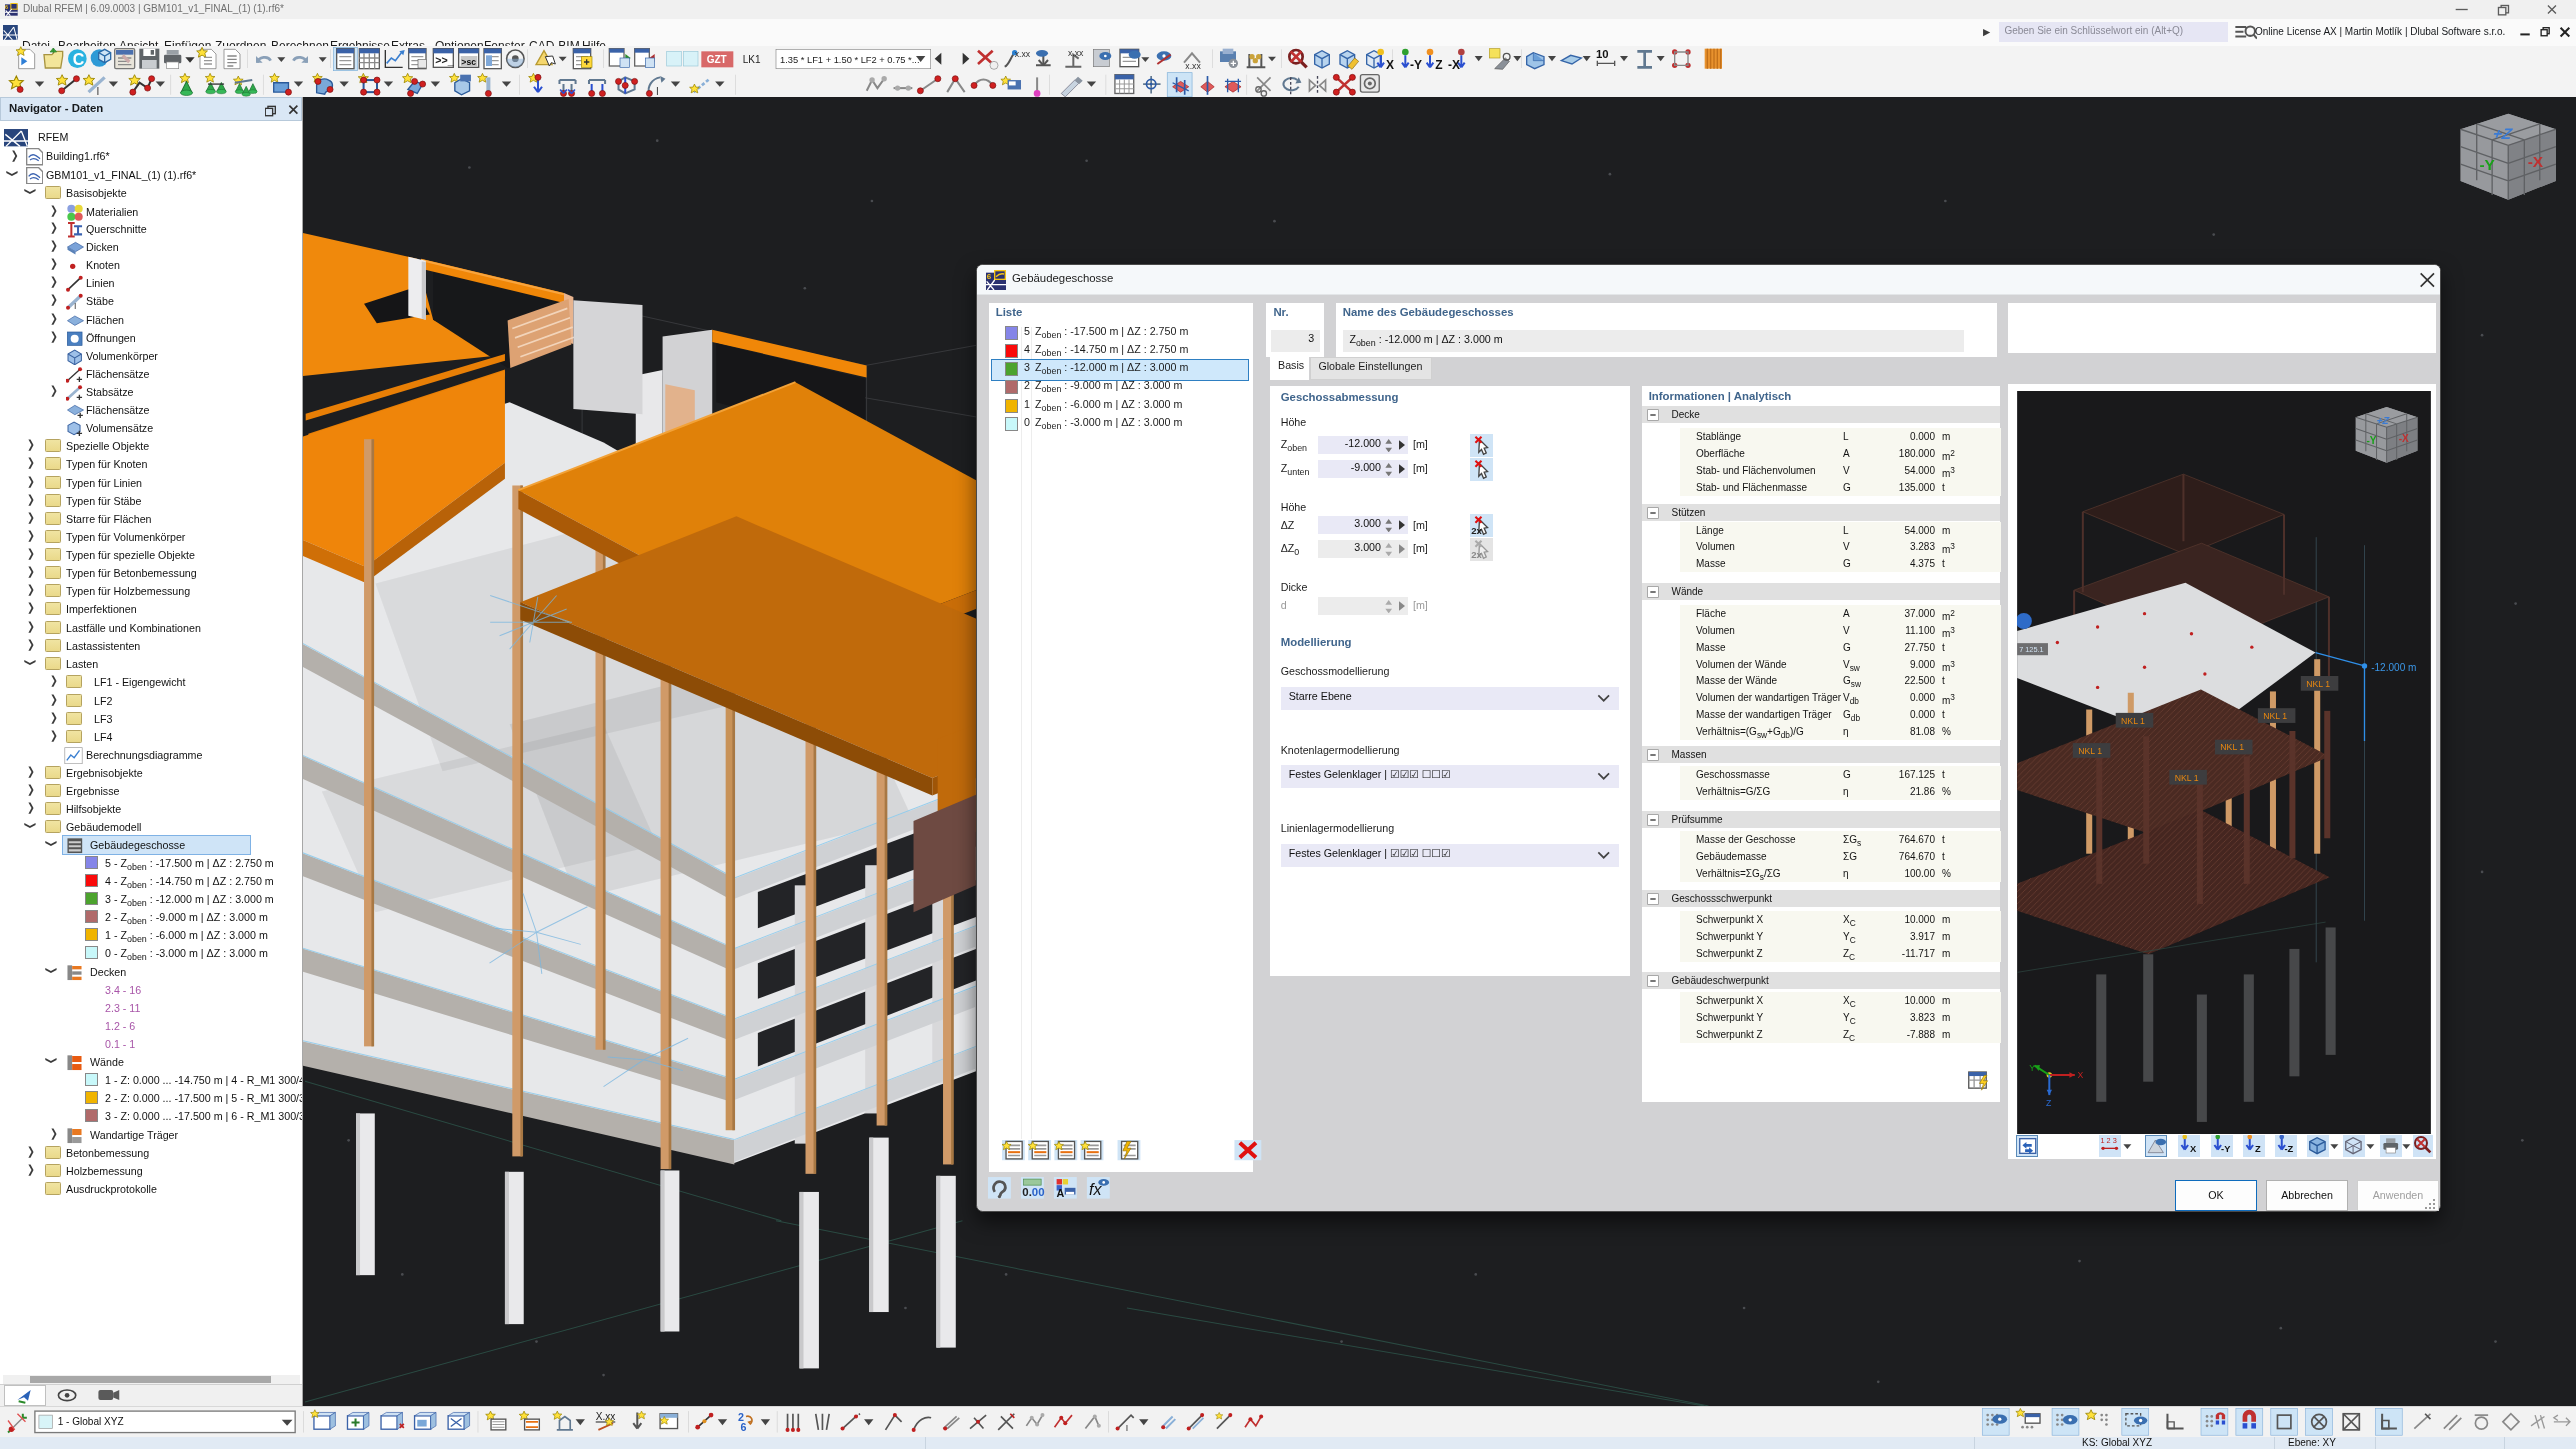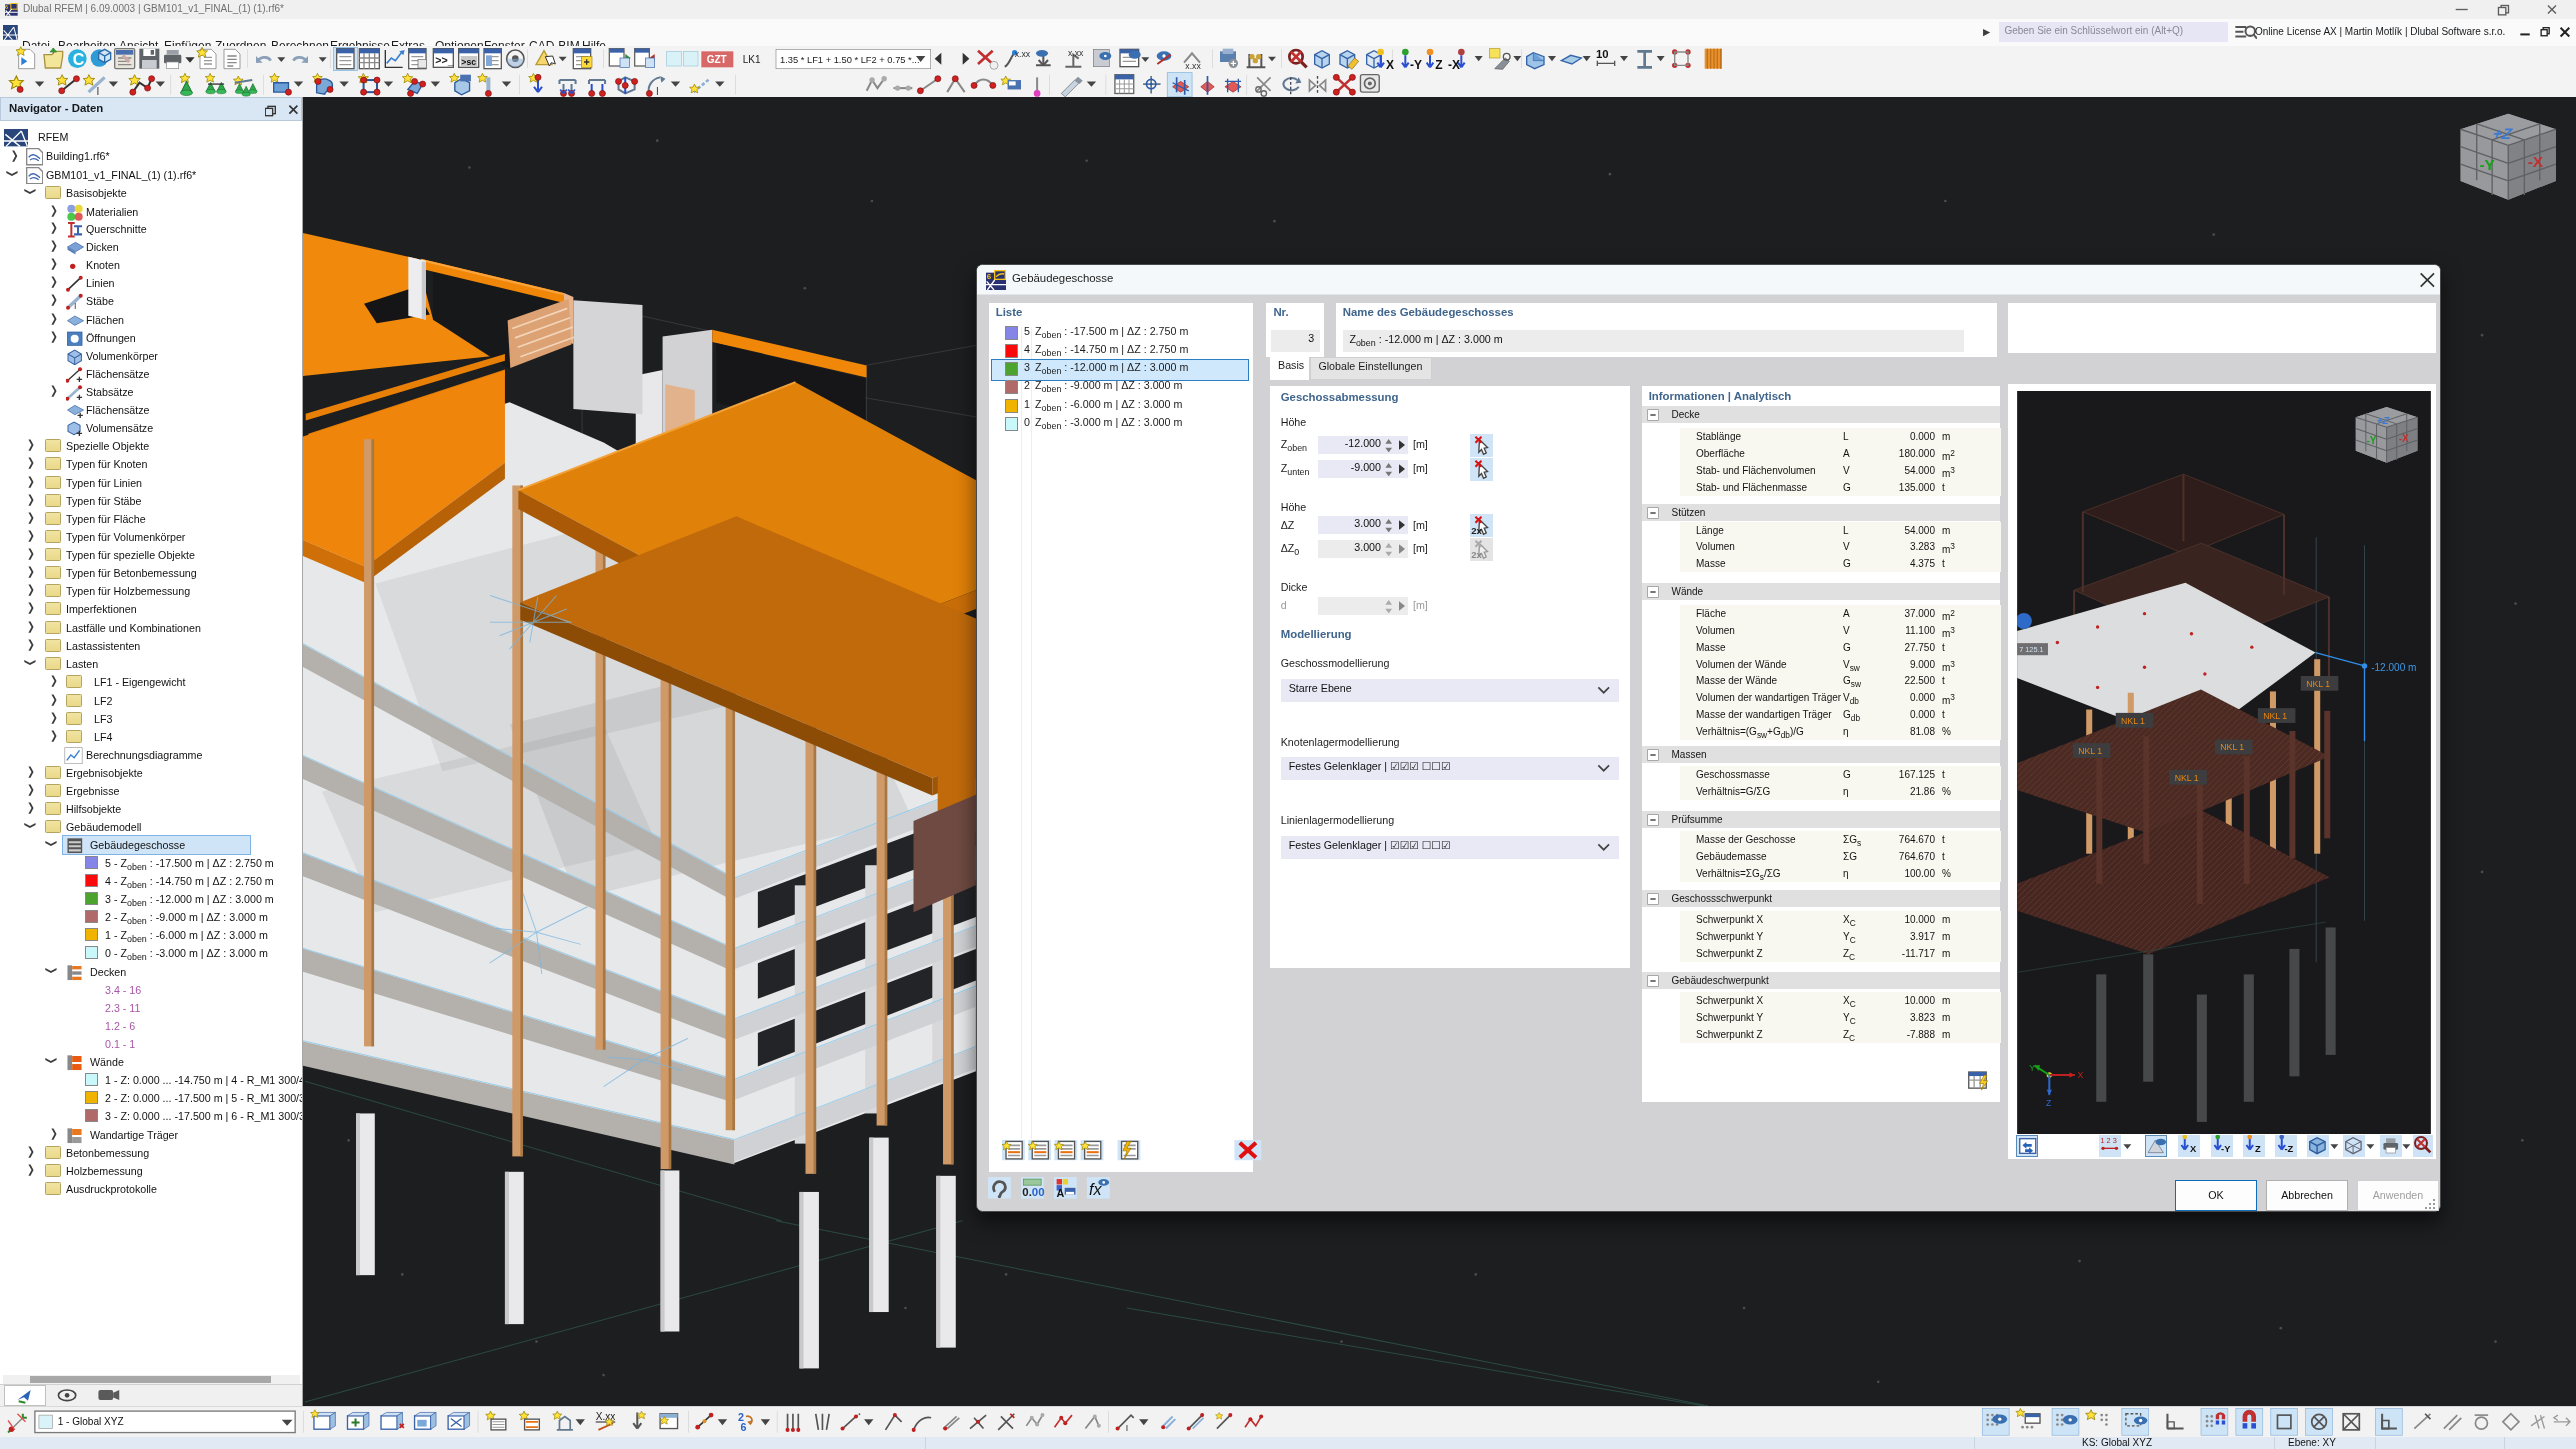--- a/index.html
+++ b/index.html
@@ -895,21 +895,21 @@
         <span style="left:66px">Typen für Linien</span>
       </div>
 <div class="tr" style="top:370px">
         <i class="ch" style="left:27px">❯</i>
         <i class="ic fo ab" style="left:45px"></i>
         <span style="left:66px">Typen für Stäbe</span>
       </div>
 <div class="tr" style="top:388px">
         <i class="ch" style="left:27px">❯</i>
         <i class="ic fo ab" style="left:45px"></i>
-        <span style="left:66px">Typen für Fläche</span>
+        <span style="left:66px">Starre für Flächen</span>
       </div>
 <div class="tr" style="top:406px">
         <i class="ch" style="left:27px">❯</i>
         <i class="ic fo ab" style="left:45px"></i>
         <span style="left:66px">Typen für Volumenkörper</span>
       </div>
 <div class="tr" style="top:424px">
         <i class="ch" style="left:27px">❯</i>
         <i class="ic fo ab" style="left:45px"></i>
         <span style="left:66px">Typen für spezielle Objekte</span>
@@ -1273,21 +1273,21 @@
 <div class="gfld" style="left:48px;top:211px;width:90px;height:18px">
         <svg class="ab" style="right:14.8px;top:2.7px" width="9.4" height="13.4" viewBox="0 0 14 20">
           <path d="M7 0l5 7H2zM7 20l5-7H2z" fill="#aaa"></path>
         </svg>
         <svg class="ab" style="right:1.3px;top:2.7px" width="9.4" height="12" viewBox="0 0 14 18">
           <path d="M3 2l9 7-9 7z" fill="#888"></path>
         </svg>
       </div>
 <span class="lb" style="left:143px;top:213px;color:#9a9a9a">[m]</span>
 </div>
-<div class="wp" style="left:293px;top:356px;width:360px;height:347px">
+<div class="wp" style="left:293px;top:364px;width:360px;height:347px">
 <b class="hd" style="left:10.7px;top:6.7px">Modellierung</b>
 <span class="lb" style="left:10.7px;top:36px">Geschossmodellierung</span>
 <div class="fld" style="left:10.7px;top:58px;width:338px;height:23px">
         <span class="ab" style="left:8px;top:3.4px">Starre Ebene</span>
         <svg class="ab" style="right:8px;top:7.4px" width="13.4" height="9.4" viewBox="0 0 20 14">
           <path d="M2 2l8 8 8-8" fill="none" stroke="#444" stroke-width="2.5"></path>
         </svg>
       </div>
 <span class="lb" style="left:10.7px;top:115px">Knotenlagermodellierung</span>
 <div class="fld" style="left:10.7px;top:136px;width:338px;height:23px">

